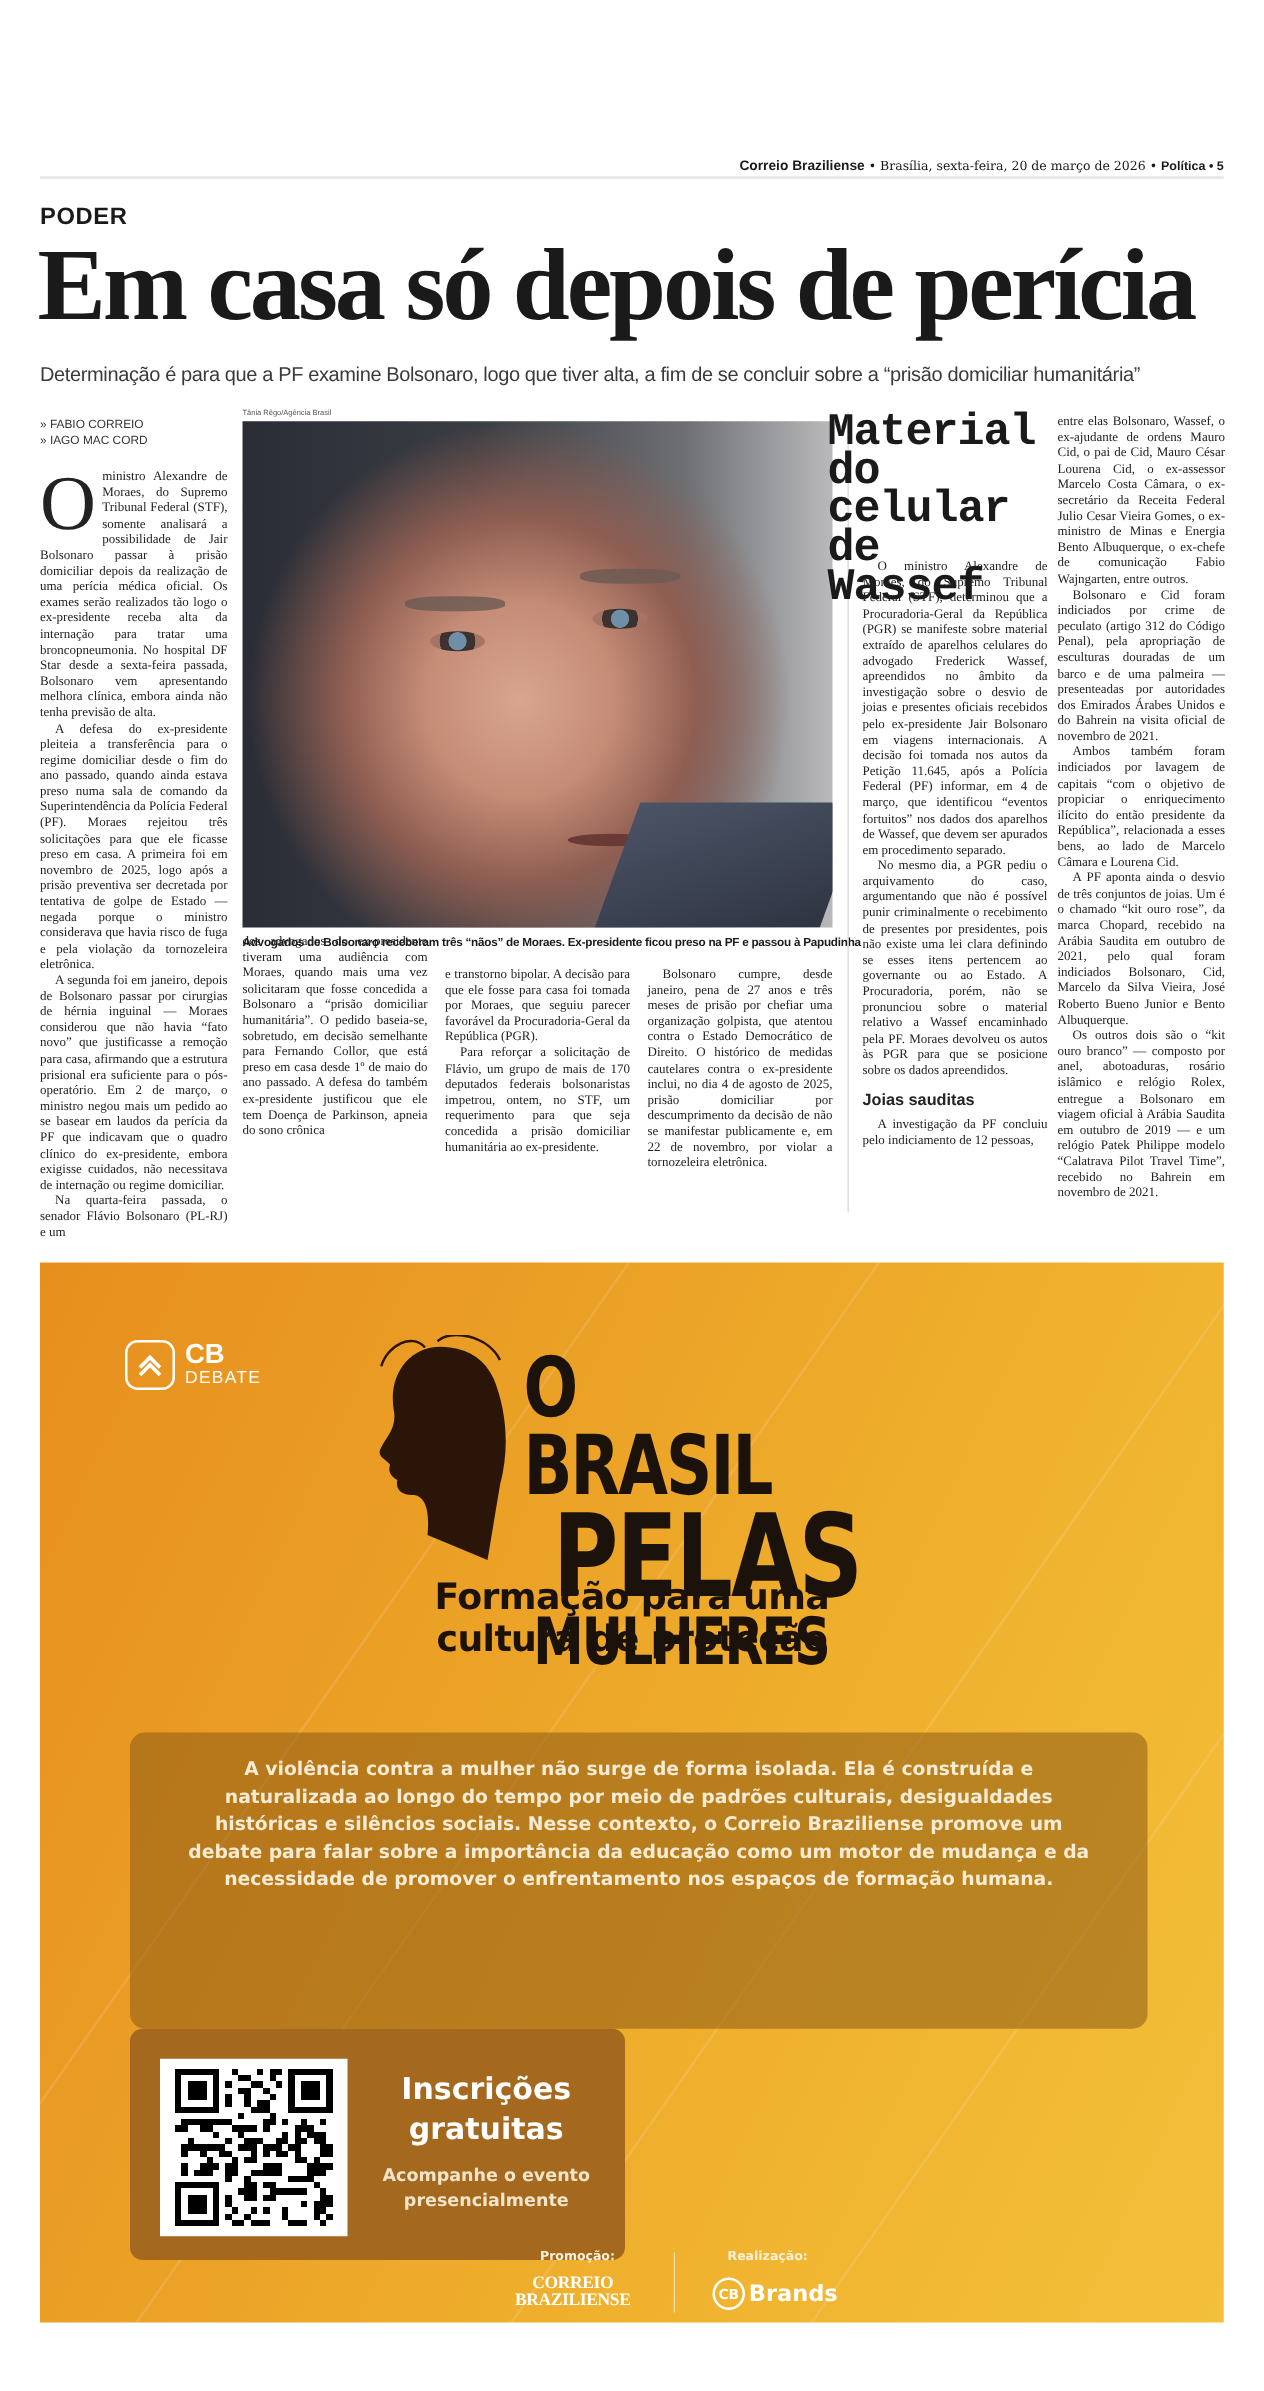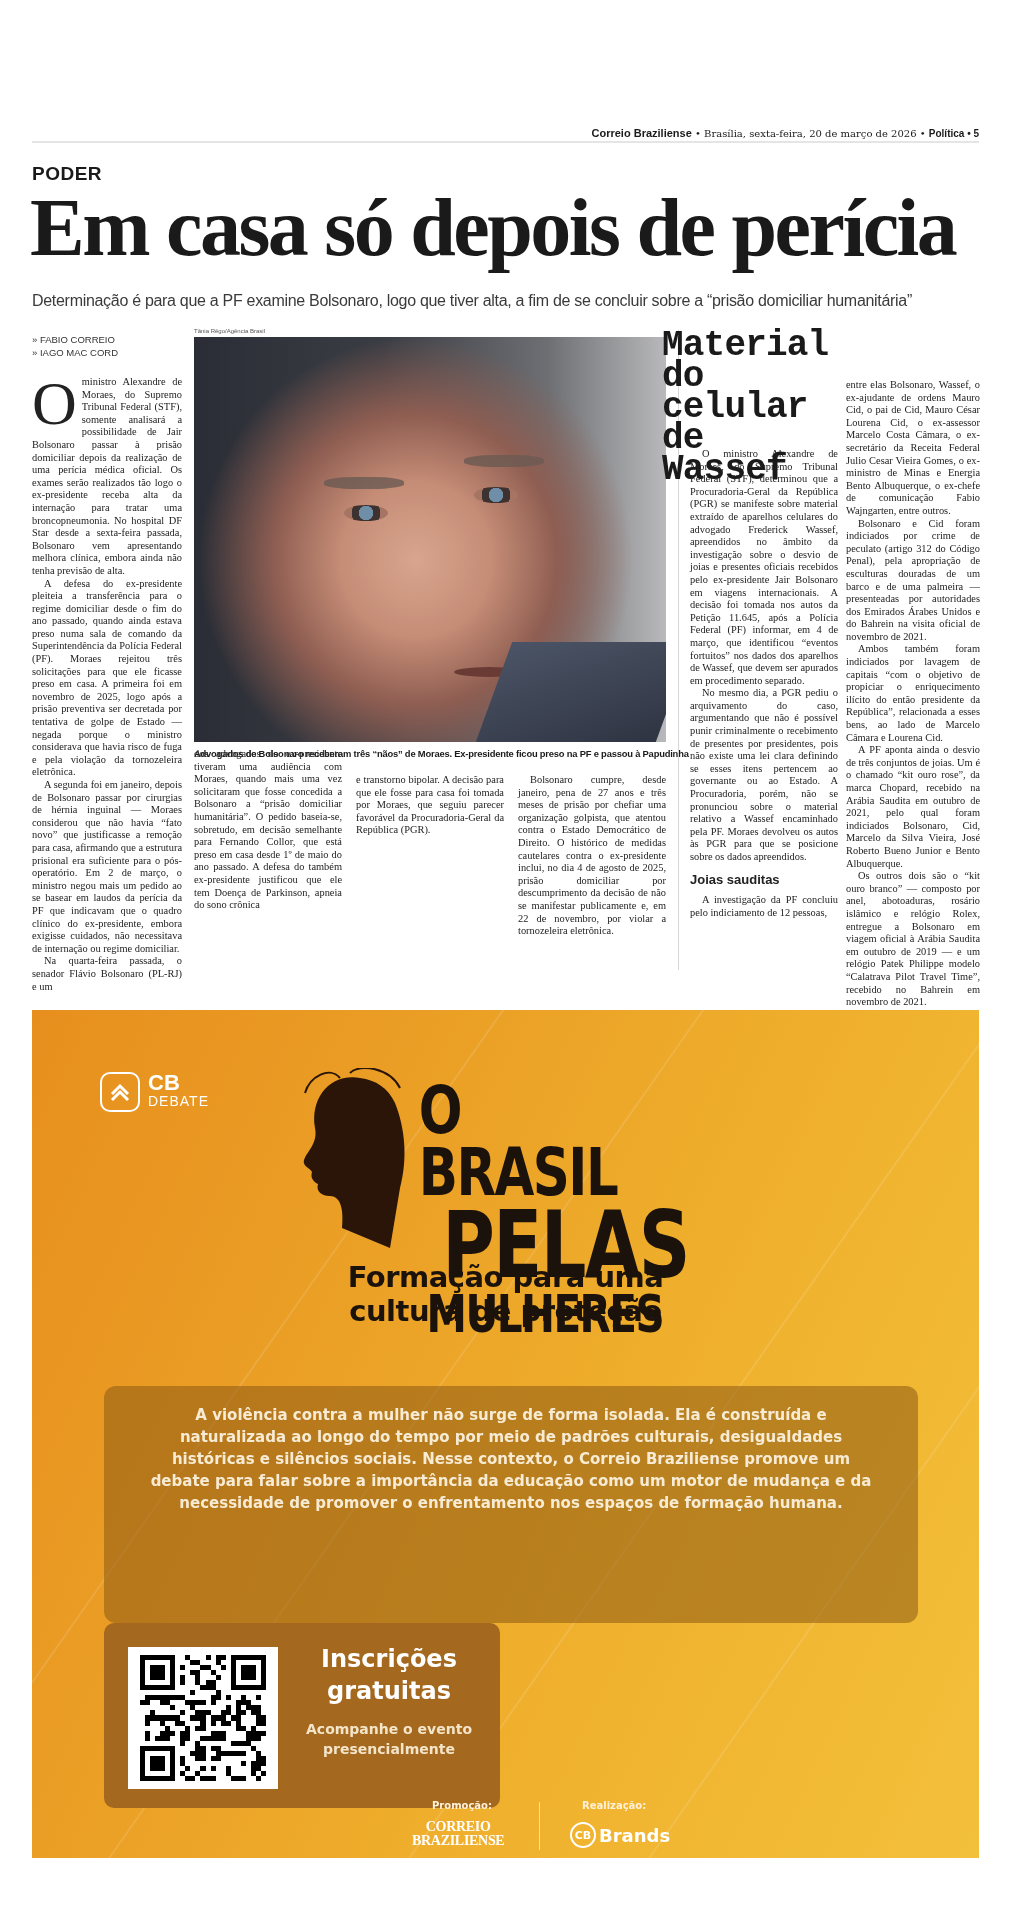--- a/index.html
+++ b/index.html
@@ -52,21 +52,21 @@
   .event-title .l3 { font-size: 52px; line-height: 52px; padding-left: 70px; }
   .silhouette { position: absolute; left: 258px; top: 58px; width: 120px; height: 180px; }
 
   .event-sub { position: absolute; left: 0; right: 0; top: 250px; text-align: center; font-family: "DejaVu Sans", sans-serif; font-weight: bold; font-size: 29px; line-height: 34px; color: #1b120c; letter-spacing: -0.5px; }
 
   .desc-box { position: absolute; left: 72px; top: 376px; width: 814px; height: 237px; border-radius: 12px; background: rgba(140, 90, 20, 0.55); padding: 18px 40px; text-align: center; font-family: "DejaVu Sans", sans-serif; font-weight: bold; font-size: 15px; line-height: 22px; color: #f7ebd4; }
 
   .reg-box { position: absolute; left: 72px; top: 613px; width: 396px; height: 185px; border-radius: 10px; background: #a5681f; }
   .qr { position: absolute; left: 24px; top: 24px; width: 150px; height: 142px; background: #fff; padding: 8px; }
   .qr svg { width: 100%; height: 100%; }
-  .reg-text { position: absolute; left: 190px; top: 20px; width: 190px; text-align: center; color: #fff; font-family: "DejaVu Sans", sans-serif; }
+  .reg-text { position: absolute; left: 190px; top: 32px; width: 190px; text-align: center; color: #fff; font-family: "DejaVu Sans", sans-serif; }
   .reg-text .t1 { font-weight: bold; font-size: 24px; line-height: 32px; }
   .reg-text .t2 { font-size: 14px; line-height: 20px; margin-top: 12px; color: #f3e5c9; font-weight: bold; }
 
   .date-box { position: absolute; left: 482px; top: 613px; width: 404px; height: 185px; border-radius: 10px; background: rgba(200, 130, 40, 0.75); text-align: center; font-family: "DejaVu Sans", sans-serif; }
   .date-box .date { font-size: 52px; line-height: 60px; margin-top: 14px; color: #1b120c; font-weight: bold; letter-spacing: 1px; }
   .date-box .time { font-size: 22px; line-height: 28px; color: #1b120c; font-weight: bold; }
   .date-box .loc { font-size: 17px; line-height: 22px; color: #fff4dc; font-weight: bold; margin-top: 6px; }
 
   .sponsors { position: absolute; left: 0; right: 0; top: 790px; height: 60px; }
   .sp-label { position: absolute; top: 0; font-family: "DejaVu Sans", sans-serif; font-size: 10px; color: #fff2d8; font-weight: bold; }
@@ -107,35 +107,36 @@
   <div class="mouth"></div>
   <div class="shirt"></div>
 </div>
 <div class="caption">Advogados de Bolsonaro receberam três “nãos” de Moraes. Ex-presidente ficou preso na PF e passou à Papudinha</div>
 
 <div class="col" style="left:194px; top:748px; width:148px;">
   <p class="noindent">dos advogados do ex-presidente tiveram uma audiência com Moraes, quando mais uma vez solicitaram que fosse concedida a Bolsonaro a “prisão domiciliar humanitária”. O pedido baseia-se, sobretudo, em decisão semelhante para Fernando Collor, que está preso em casa desde 1º de maio do ano passado. A defesa do também ex-presidente justificou que ele tem Doença de Parkinson, apneia do sono crônica</p>
 </div>
 <div class="col" style="left:356px; top:774px; width:148px;">
   <p class="noindent">e transtorno bipolar. A decisão para que ele fosse para casa foi tomada por Moraes, que seguiu parecer favorável da Procuradoria-Geral da República (PGR).</p>
+  <p>Para reforçar a solicitação de Flávio, um grupo de mais de 170 deputados federais bolsonaristas impetrou, ontem, no STF, um requerimento para que seja concedida a prisão domiciliar humanitária ao ex-presidente.</p>
 </div>
 <div class="col" style="left:518px; top:774px; width:148px;">
   <p>Bolsonaro cumpre, desde janeiro, pena de 27 anos e três meses de prisão por chefiar uma organização golpista, que atentou contra o Estado Democrático de Direito. O histórico de medidas cautelares contra o ex-presidente inclui, no dia 4 de agosto de 2025, prisão domiciliar por descumprimento da decisão de não se manifestar publicamente e, em 22 de novembro, por violar a tornozeleira eletrônica.</p>
 </div>
 
 <div class="rule-v" style="left:678px; top:330px; height:640px;"></div>
 
 <h2 class="sidebar-title">Material do celular de Wassef</h2>
 <div class="col" style="left:690px; top:448px; width:148px;">
   <p>O ministro Alexandre de Moraes, do Supremo Tribunal Federal (STF), determinou que a Procuradoria-Geral da República (PGR) se manifeste sobre material extraído de aparelhos celulares do advogado Frederick Wassef, apreendidos no âmbito da investigação sobre o desvio de joias e presentes oficiais recebidos pelo ex-presidente Jair Bolsonaro em viagens internacionais. A decisão foi tomada nos autos da Petição 11.645, após a Polícia Federal (PF) informar, em 4 de março, que identificou “eventos fortuitos” nos dados dos aparelhos de Wassef, que devem ser apurados em procedimento separado.</p>
   <p>No mesmo dia, a PGR pediu o arquivamento do caso, argumentando que não é possível punir criminalmente o recebimento de presentes por presidentes, pois não existe uma lei clara definindo se esses itens pertencem ao governante ou ao Estado. A Procuradoria, porém, não se pronunciou sobre o material relativo a Wassef encaminhado pela PF. Moraes devolveu os autos às PGR para que se posicione sobre os dados apreendidos.</p>
   <div class="subhead">Joias sauditas</div>
   <p>A investigação da PF concluiu pelo indiciamento de 12 pessoas,</p>
 </div>
-<div class="col" style="left:846px; top:332px; width:134px;margin-top:47px;">
+<div class="col" style="left:846px; top:332px; width:134px;">
   <p class="noindent">entre elas Bolsonaro, Wassef, o ex-ajudante de ordens Mauro Cid, o pai de Cid, Mauro César Lourena Cid, o ex-assessor Marcelo Costa Câmara, o ex-secretário da Receita Federal Julio Cesar Vieira Gomes, o ex-ministro de Minas e Energia Bento Albuquerque, o ex-chefe de comunicação Fabio Wajngarten, entre outros.</p>
   <p>Bolsonaro e Cid foram indiciados por crime de peculato (artigo 312 do Código Penal), pela apropriação de esculturas douradas de um barco e de uma palmeira — presenteadas por autoridades dos Emirados Árabes Unidos e do Bahrein na visita oficial de novembro de 2021.</p>
   <p>Ambos também foram indiciados por lavagem de capitais “com o objetivo de propiciar o enriquecimento ilícito do então presidente da República”, relacionada a esses bens, ao lado de Marcelo Câmara e Lourena Cid.</p>
   <p>A PF aponta ainda o desvio de três conjuntos de joias. Um é o chamado “kit ouro rose”, da marca Chopard, recebido na Arábia Saudita em outubro de 2021, pelo qual foram indiciados Bolsonaro, Cid, Marcelo da Silva Vieira, José Roberto Bueno Junior e Bento Albuquerque.</p>
   <p>Os outros dois são o “kit ouro branco” — composto por anel, abotoaduras, rosário islâmico e relógio Rolex, entregue a Bolsonaro em viagem oficial à Arábia Saudita em outubro de 2019 — e um relógio Patek Philippe modelo “Calatrava Pilot Travel Time”, recebido no Bahrein em novembro de 2021.</p>
 </div>
 
 <div class="banner">
   <div class="stripe" style="left:120px;"></div>
   <div class="stripe" style="left:320px;"></div>

